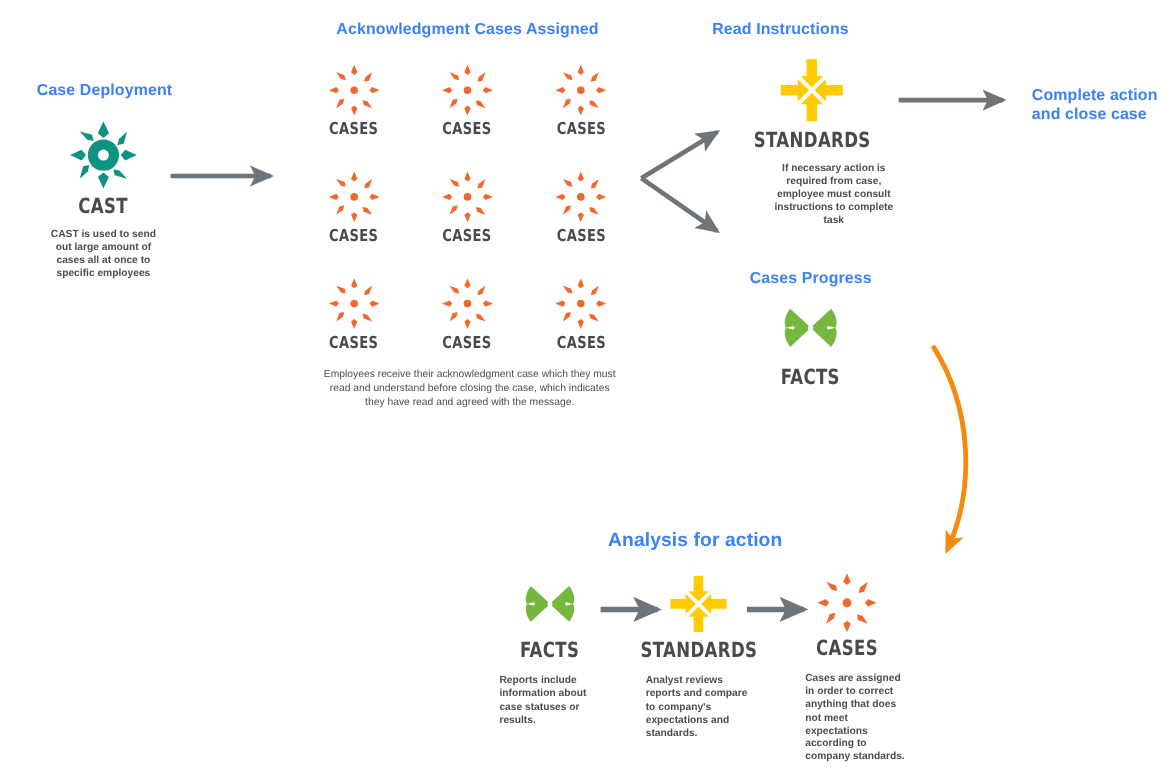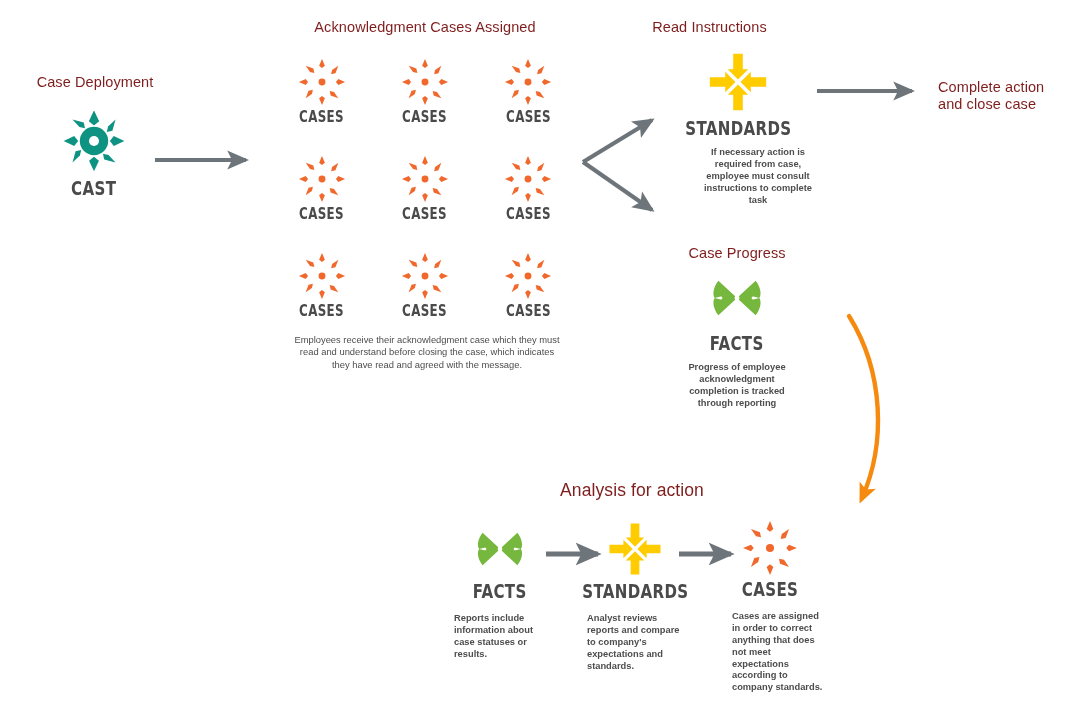--- a/index.html
+++ b/index.html
@@ -2,21 +2,21 @@
 <html><head>
 <meta charset="utf-8">
 <style>
   html,body{margin:0;padding:0;}
   body{
     width:1065px;height:711px;background:#ffffff;position:relative;
     font-family:"Liberation Sans",sans-serif;color:#3f3f3f;overflow:hidden;
   }
   .abs{position:absolute;}
   .heading{
-    font-size:14.5px;font-weight:normal;color:#7f1d1d;letter-spacing:.1px;
+    font-size:14.5px;font-weight:bold;color:#3b82f6;letter-spacing:.1px;
     text-align:center;line-height:1.2;white-space:nowrap;
   }
   .heading.big{font-size:17.5px;}
   .heading.left{text-align:left;white-space:normal;}
   .brand{
     font-family:"Liberation Sans Narrow","DejaVu Sans Condensed","Liberation Sans",sans-serif;
     font-weight:bold;font-size:19px;color:#4a4a4a;text-align:center;
     letter-spacing:.4px;line-height:1;transform:scaleX(.88);
   }
   .brand.sm{font-size:15px;}
@@ -71,20 +71,21 @@
       <path d="M96,50 L80,42.5 L74,50 L80,57.5 Z"></path>
       <path d="M17.4,17.4 L34.5,22.1 L36.4,30.6 L27.9,28.7 Z"></path>
       <path d="M82.6,82.6 L65.5,77.9 L63.6,69.4 L72.1,71.3 Z"></path>
       <path d="M82.6,17.4 L77.9,34.5 L69.4,36.4 L71.3,27.9 Z"></path>
       <path d="M17.4,82.6 L22.1,65.5 L30.6,63.6 L28.7,72.1 Z"></path>
       <circle cx="50" cy="50" r="21.5"></circle>
     </g>
     <circle cx="50" cy="50" r="7.6" fill="#ffffff"></circle>
   </svg>
   <div class="brand" style="margin-top:5px;">CAST</div>
+  <div class="desc" style="margin-top:9px;width:112px;">CAST is used to send out large amount of cases all at once to specific employees</div>
 </div>
 
 <div class="abs heading" style="left:265px;top:19px;width:320px;">Acknowledgment Cases Assigned</div>
 
 <div class="abs" style="left:270px;top:58px;width:310px;display:grid;grid-template-columns:repeat(3,1fr);row-gap:30px;">
 
   <div class="node">
     <svg width="48" height="48" viewBox="0 0 100 100">
       <g fill="#F0682C">
         <path d="M50,2 L56,16 L50,21 L44,16 Z"></path>
@@ -250,33 +251,32 @@
       <path d="M46,50 L30,66 L30,57.5 L6,57.5 L6,42.5 L30,42.5 L30,34 Z"></path>
       <path d="M54,50 L70,34 L70,42.5 L94,42.5 L94,57.5 L70,57.5 L70,66 Z"></path>
     </g>
   </svg>
   <div class="brand" style="margin-top:5px;">STANDARDS</div>
   <div class="desc" style="margin-top:9px;width:124px;margin-left:40px;">If necessary action is required from case, employee must consult instructions to complete task</div>
 </div>
 
 <div class="abs heading left" style="left:938px;top:79px;width:122px;">Complete action and close case</div>
 
-<div class="abs heading" style="left:658px;top:245px;width:158px;">Case Progress</div>
+<div class="abs heading" style="left:658px;top:245px;width:158px;">Cases Progress</div>
 
 <div class="abs node" style="left:661px;top:267px;width:152px;">
   <svg width="62" height="62" viewBox="0 0 100 100">
     <g fill="#76B73D">
       <path d="M47,47 L20,22 C12,32 10,44 14,50 L30,46 L22,56 C28,62 38,60 44,54 Z"></path>
       <path d="M53,47 L80,22 C88,32 90,44 86,50 L70,46 L78,56 C72,62 62,60 56,54 Z"></path>
       <path d="M47,53 L20,78 C12,68 10,56 14,50 L30,54 L22,44 C28,38 38,40 44,46 Z"></path>
       <path d="M53,53 L80,78 C88,68 90,56 86,50 L70,54 L78,44 C72,38 62,40 56,46 Z"></path>
     </g>
   </svg>
   <div class="brand" style="margin-top:5px;">FACTS</div>
-  <div class="desc" style="margin-top:9px;width:106px;">Progress of employee acknowledgment completion is tracked through reporting</div>
 </div>
 
 <div class="abs heading big" style="left:500px;top:480px;width:264px;">Analysis for action</div>
 
 <div class="abs" style="left:440px;top:520px;width:120px;display:flex;flex-direction:column;align-items:center;">
   <svg width="58" height="58" viewBox="0 0 100 100">
     <g fill="#76B73D">
       <path d="M47,47 L20,22 C12,32 10,44 14,50 L30,46 L22,56 C28,62 38,60 44,54 Z"></path>
       <path d="M53,47 L80,22 C88,32 90,44 86,50 L70,46 L78,56 C72,62 62,60 56,54 Z"></path>
       <path d="M47,53 L20,78 C12,68 10,56 14,50 L30,54 L22,44 C28,38 38,40 44,46 Z"></path>

